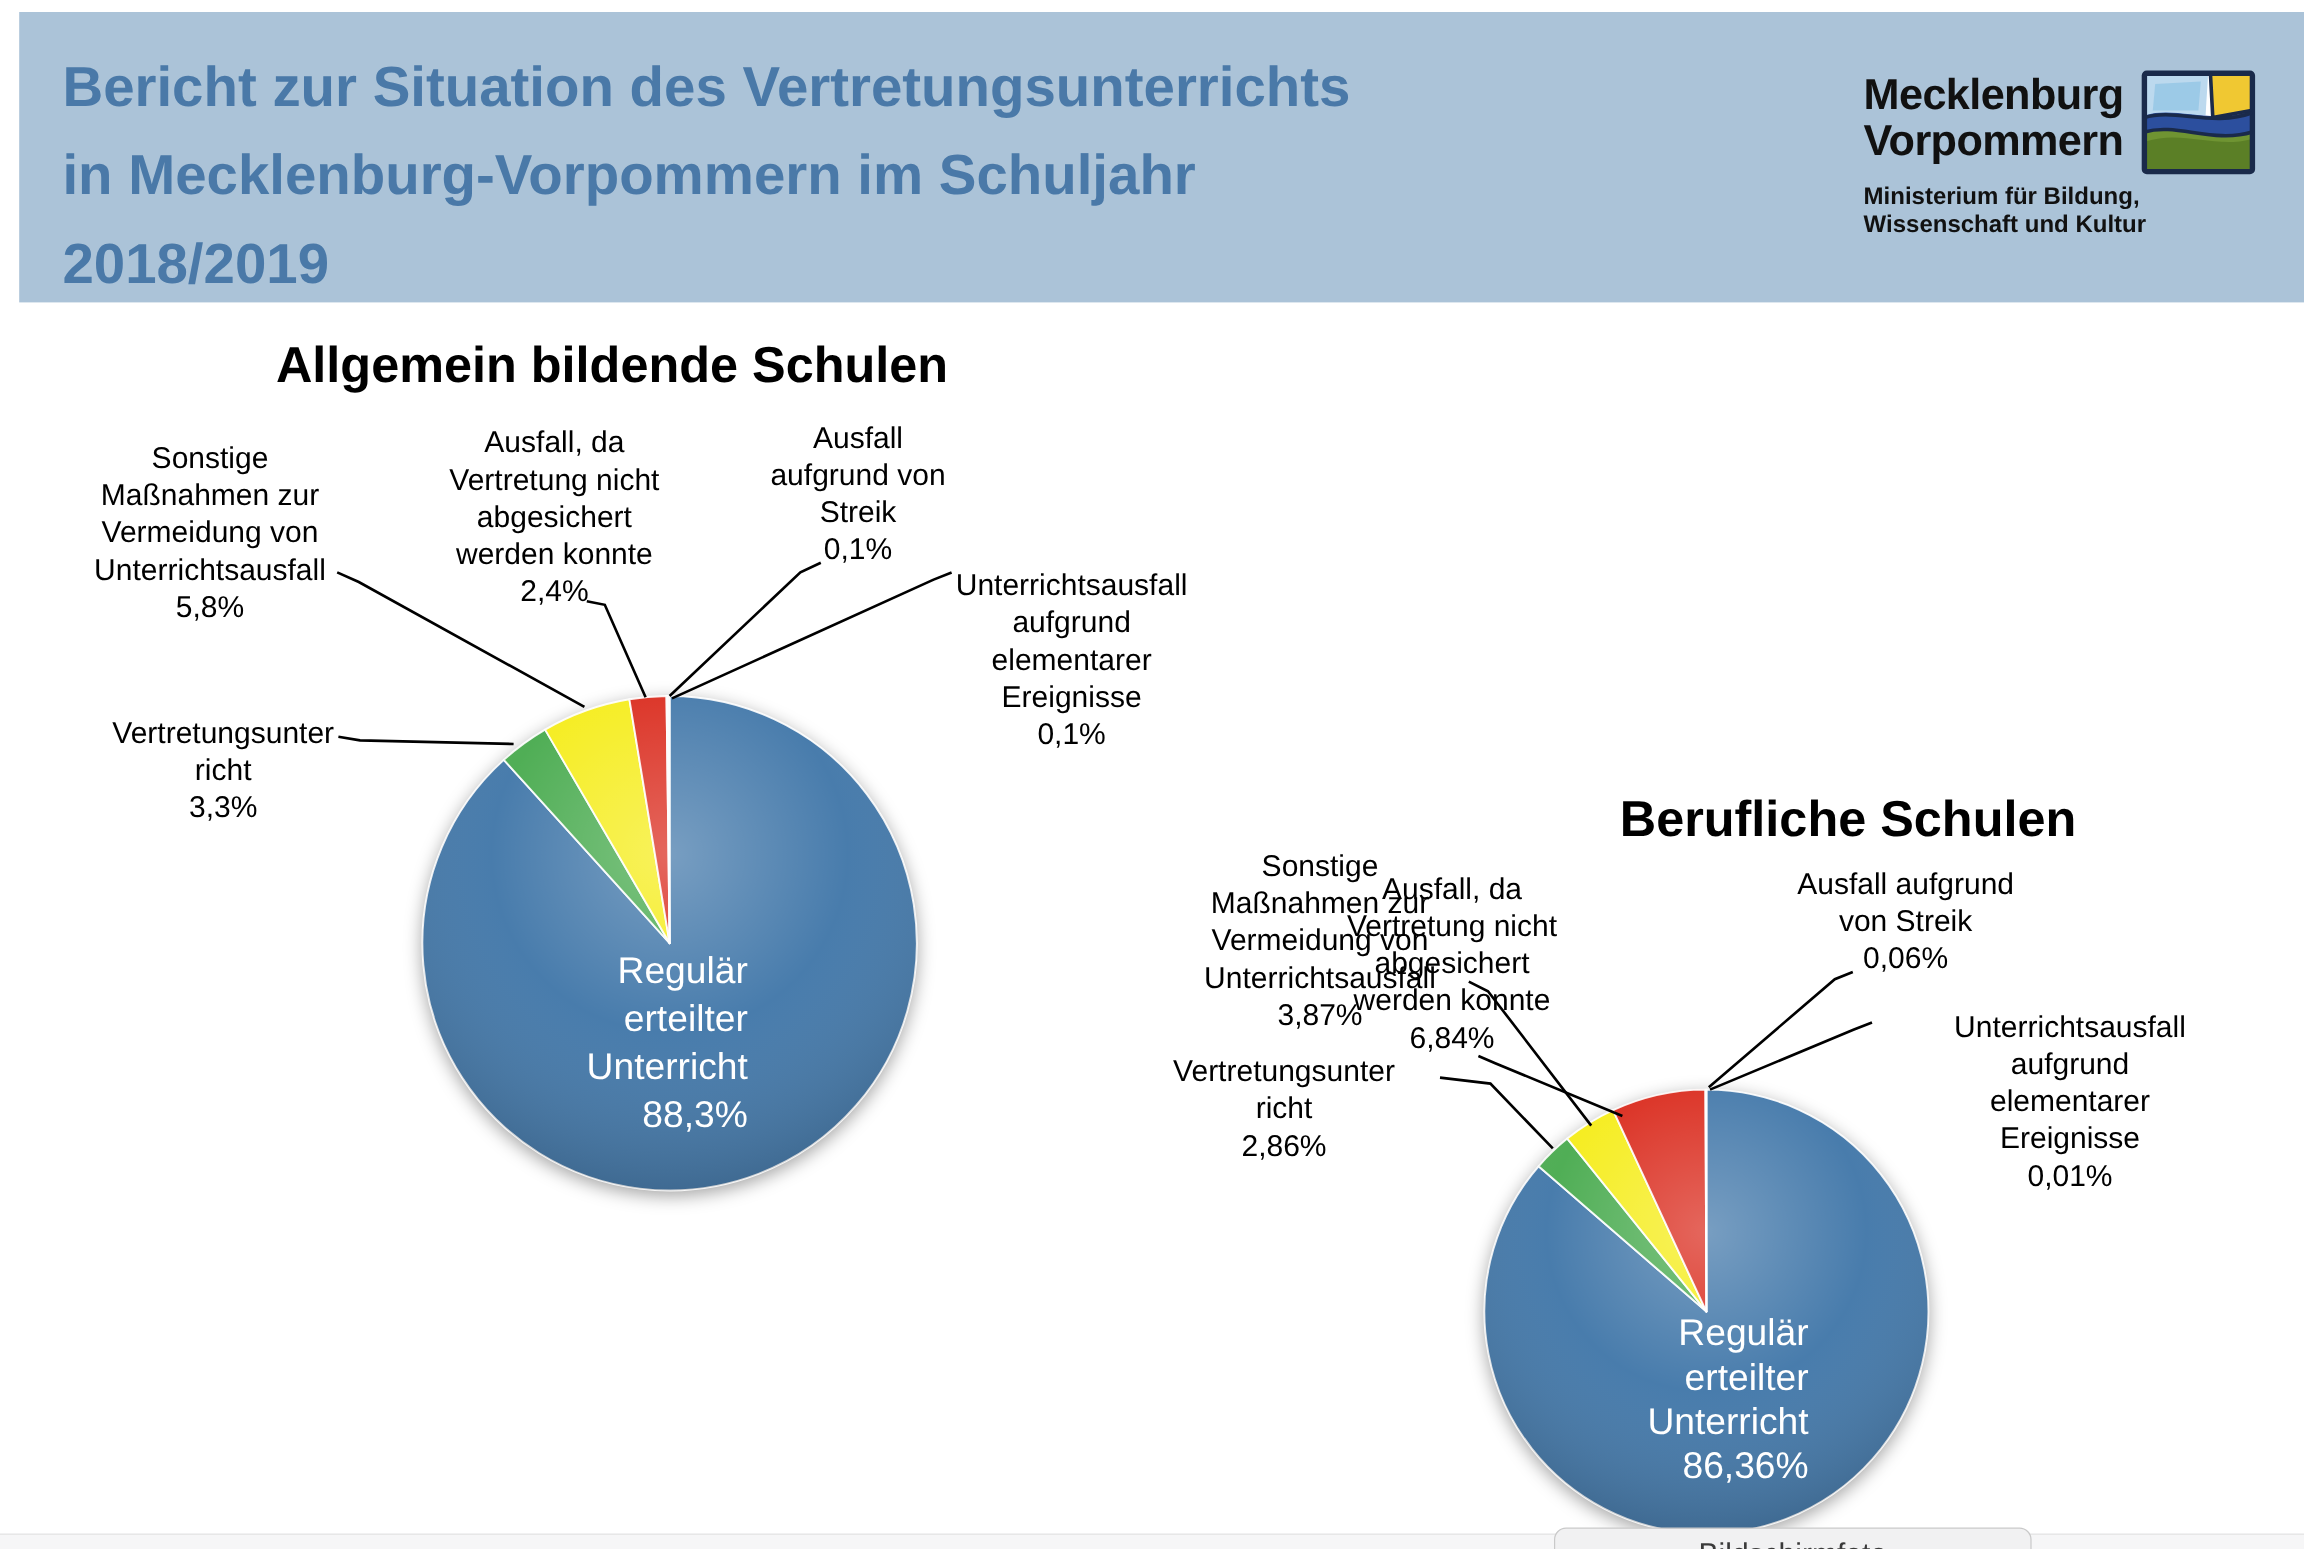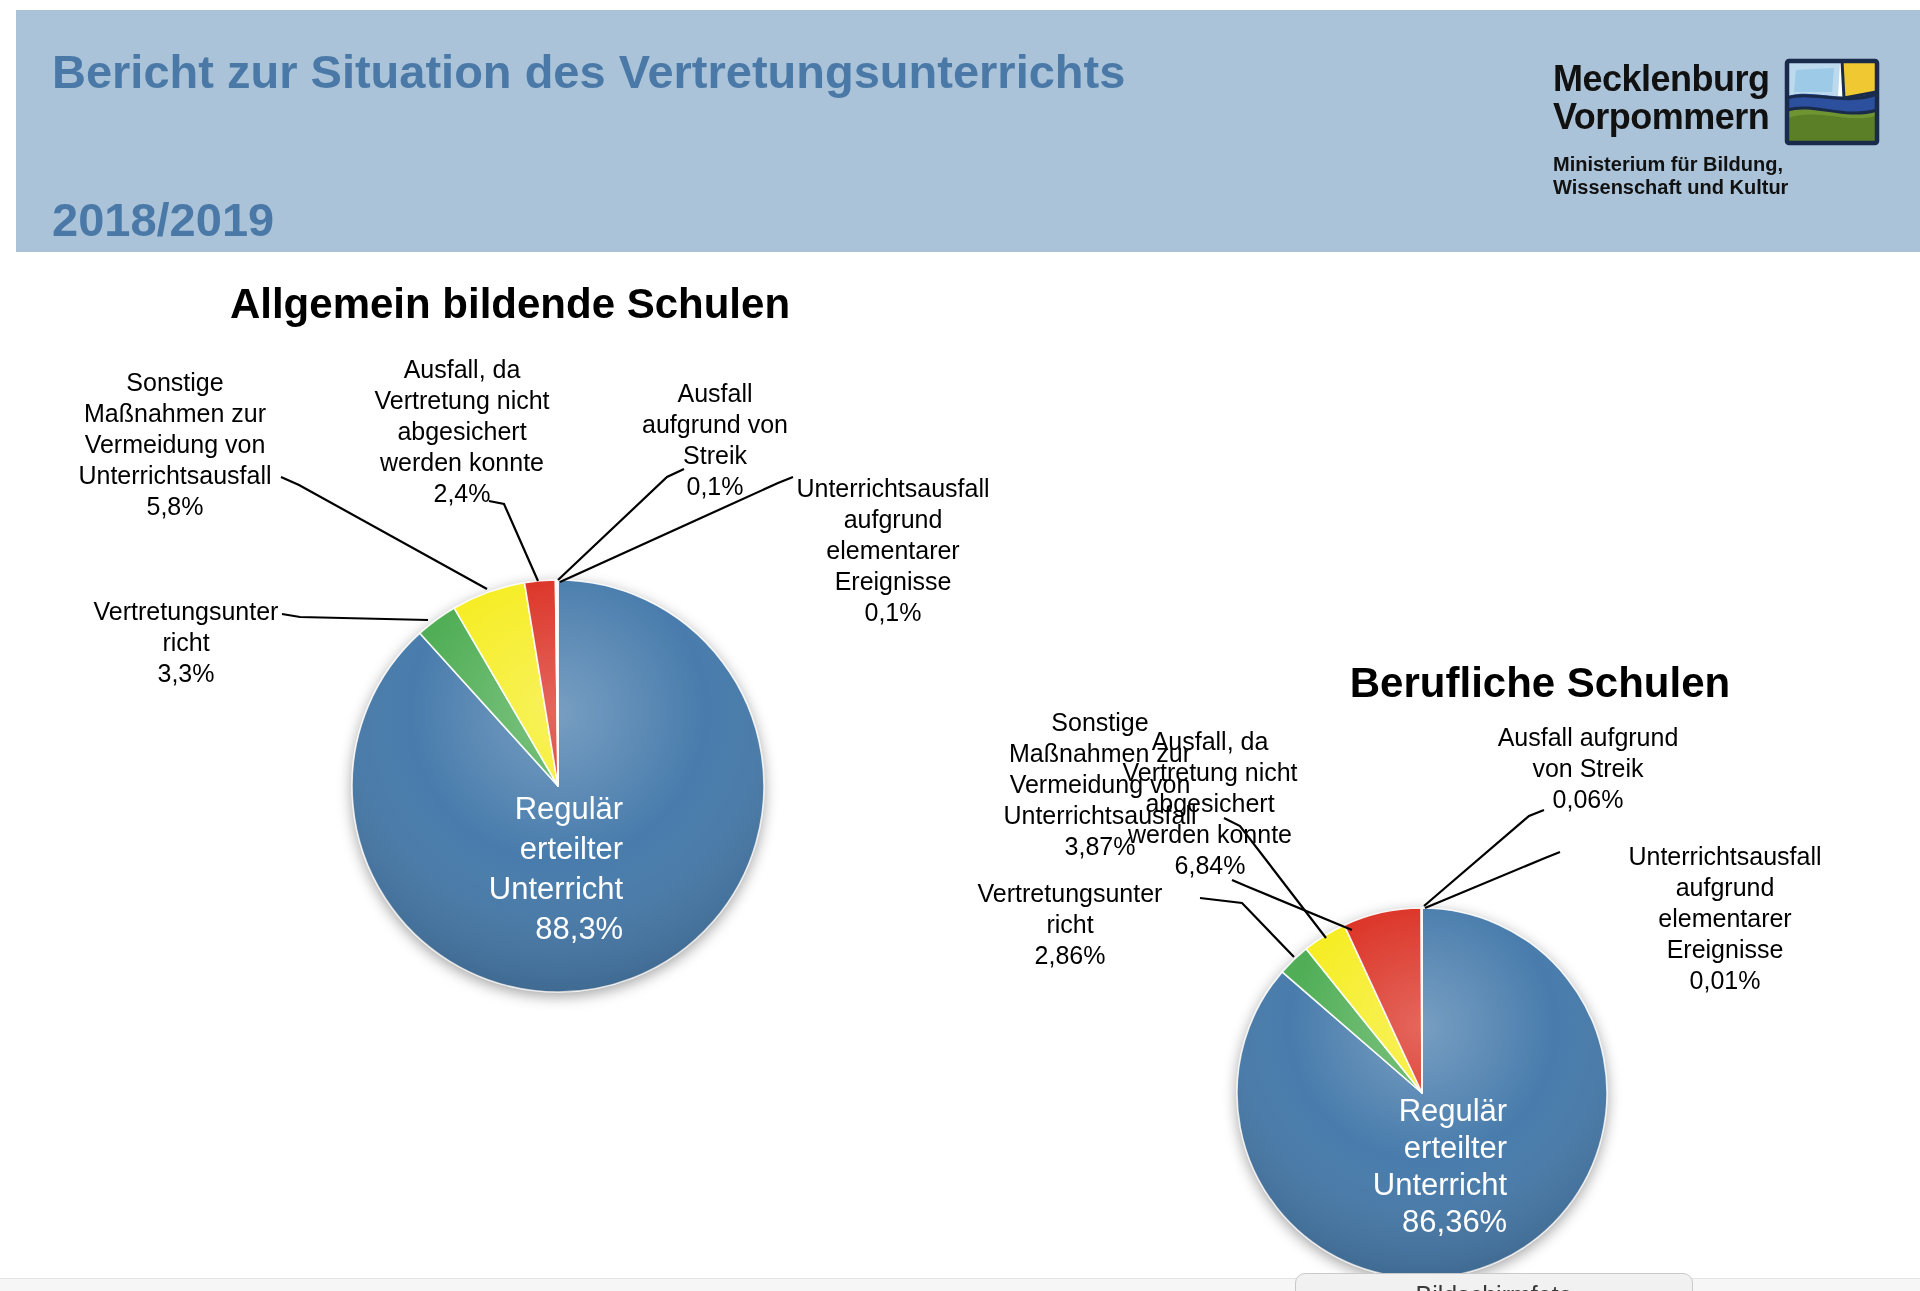--- a/index.html
+++ b/index.html
@@ -27,20 +27,21 @@
   #tooltip{position:absolute;background:#f1f1f2;border:1px solid #c9c9c9;border-radius:10px;
            color:#3a3a3a;font-size:25px;text-align:center;padding-top:7px;box-sizing:border-box;}
 </style>
 </head>
 <body>
 
 <div id="stage">
 
   <div id="band" style="background: rgb(171, 195, 216);">
     <div class="hline" style="top: 34px; color: rgb(74, 121, 168);">Bericht zur Situation des Vertretungsunterrichts</div>
+    <div class="hline" style="top: 108px; color: rgb(74, 121, 168);">in Mecklenburg-Vorpommern im Schuljahr</div>
     <div class="hline" style="top: 182px; color: rgb(74, 121, 168); text-align: right;">2018/2019</div>
 
     <div id="logo-block">
       <div class="logo-text" style="top:50px">Mecklenburg</div>
       <div class="logo-text" style="top:88px">Vorpommern</div>
       <div class="ministry" style="top:143px">Ministerium für Bildung,</div>
       <div class="ministry" style="top:166px">Wissenschaft und Kultur</div>
       <svg id="logo-mark" width="96" height="88" viewBox="0 0 96 88">
         <rect x="3" y="3" width="90" height="82" fill="#ffffff" stroke="none"></rect>
         <polygon points="58,4 92,4 92,34 60,40" fill="#f0c832"></polygon>
@@ -88,21 +89,21 @@
         <div>Unterrichtsausfall</div>
         <div>5,8%</div>
       </div>
       <div class="callout" style="left: 462px; top: 354px;">
         <div>Ausfall, da</div>
         <div>Vertretung nicht</div>
         <div>abgesichert</div>
         <div>werden konnte</div>
         <div>2,4%</div>
       </div>
-      <div class="callout" style="left: 715px; top: 350px; margin-top: 28px;">
+      <div class="callout" style="left: 715px; top: 350px;">
         <div>Ausfall</div>
         <div>aufgrund von</div>
         <div>Streik</div>
         <div>0,1%</div>
       </div>
       <div class="callout" style="left: 893px; top: 473px;">
         <div>Unterrichtsausfall</div>
         <div>aufgrund</div>
         <div>elementarer</div>
         <div>Ereignisse</div>

